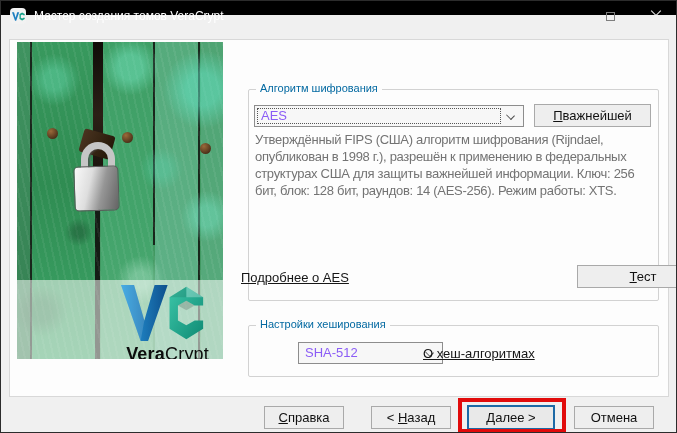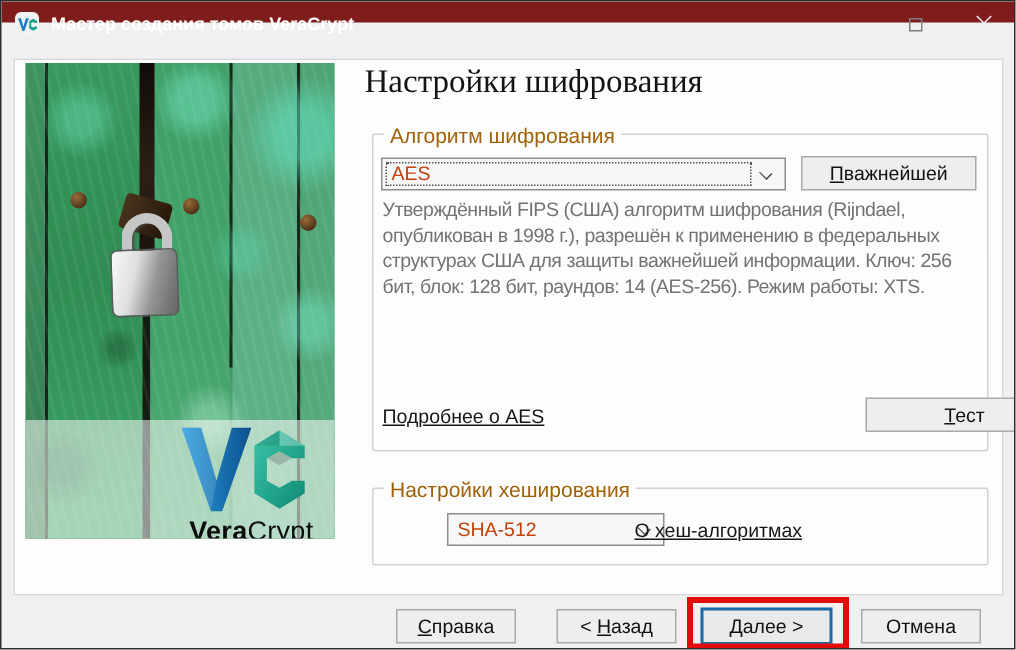--- a/index.html
+++ b/index.html
@@ -1,21 +1,21 @@
 <!DOCTYPE html>
 <html><head>
 <meta charset="utf-8">
 <style>
   * { margin:0; padding:0; box-sizing:border-box; }
   body { font-family:"Liberation Sans", sans-serif; background:#666; }
   .window { position:relative; width:677px; height:433px; background:#f0f0f0;
             border:1px solid #2c2c2c; overflow:hidden; }
 
   
-  .titlebar { position:absolute; left:0; top:0; width:100%; height:14px; background:#7f1d1d;font-weight:bold; }
+  .titlebar { position:absolute; left:0; top:0; width:100%; height:14px; background:#000000; }
   .app-icon { position:absolute; left:9px; top:7px; width:16px; height:16px; background:#f2f2f2;
               border-radius:4px; display:flex; align-items:center; justify-content:center; }
   .title-text { position:absolute; left:33px; top:0; line-height:30px; color:#ffffff; font-size:12px; }
   .win-btn { position:absolute; top:0; width:45px; height:30px; display:flex; align-items:center; justify-content:center; }
   .btn-min { left:542px; } .btn-max { left:587px; } .btn-close { left:632px; }
   .glyph-min { width:11px; height:1px; background:#f2f2f2; }
   .glyph-max { width:9px; height:9px; border:1px solid #7e7e7e; }
   .glyph-close { position:relative; width:12px; height:12px; }
   .glyph-close::before, .glyph-close::after { content:""; position:absolute; left:-1px; top:5px;
       width:14px; height:1.4px; background:#f2f2f2; }
@@ -68,42 +68,42 @@
   .brand { position:absolute; right:14px; top:64px; font-size:18px; color:#0c0c0c; letter-spacing:.2px; }
   .brand b { font-weight:700; } .brand span.light { font-weight:400; }
 
   
   .heading { position:absolute; left:242px; top:40px; font-family:"Liberation Serif", serif;
              font-size:22px; color:#141414; }
   .groupbox { position:absolute; border:1px solid #d2d2d2; border-radius:2px; }
   .grp-enc { left:247px; top:88px; width:411px; height:212px; }
   .grp-hash { left:247px; top:324px; width:411px; height:52px; }
   .grp-label { position:absolute; top:-8px; left:7px; background:#fdfdfd; padding:0 4px;
-               font-size:14px; color:#a16207; white-space:nowrap; }
+               font-size:11px; color:#0369a1; white-space:nowrap; }
 
   .combo { position:absolute; border:1px solid #8d8d8d; background:#f7f7f7; }
   .combo-aes { left:253px; top:104px; width:270px; height:22px; }
   .combo-sha { left:253px; top:341px; width:145px; height:22px;margin-left:44px; }
-  .combo-text { position:absolute; left:6px; top:0; line-height:20px; font-size:13px; color:#c2410c; }
+  .combo-text { position:absolute; left:6px; top:0; line-height:20px; font-size:13px; color:#8b5cf6; }
   .focus-rect { position:absolute; left:2px; top:2px; right:22px; bottom:2px; border:1px dotted #555; }
   .chev { position:absolute; right:9px; top:6px; width:7px; height:7px;
           border-right:1.6px solid #4c4c4c; border-bottom:1.6px solid #4c4c4c;
           transform:rotate(45deg) scale(1,.8); }
 
   .push-btn { position:absolute; height:23px; background:#eeeeee; border:1px solid #a9a9a9;
               font-size:13px; color:#111; display:flex; align-items:center; justify-content:center;
               font-family:"Liberation Sans", sans-serif; cursor:default; }
   .push-btn u { text-decoration:underline; }
   .btn-verify { left:533px; top:103px; width:117px; }
   .btn-test   { left:533px; top:264px; width:132px;margin-left:43px; }
 
   .desc { position:absolute; left:254px; top:130px; width:401px; font-size:13px; line-height:17px;
           letter-spacing:-0.3px; color:#737373; }
   .link { position:absolute; font-size:13px; color:#161616; text-decoration:underline; cursor:pointer; }
-  .link-aes  { left:254px; top:269px; }
+  .link-aes  { left:240px; top:269px; }
   .link-hash { left:422px; top:345px; }
 
   
   .footer-btn { top:405px; }
   .btn-help   { left:263px; width:80px; }
   .btn-back   { left:370px; width:80px; }
   .btn-cancel { left:573px; width:80px; }
   .btn-next { position:absolute; left:466px; top:404px; width:88px; height:25px;
               background:#e9e9e9; border:2px solid #1d69a5; font-size:13px; color:#111;
               display:flex; align-items:center; justify-content:center; }
@@ -172,21 +172,20 @@
         <polygon points="70,2 88,13 70,13" fill="rgba(255,255,255,.28)"></polygon>
         <polygon points="52,13 70,2 70,13" fill="rgba(0,0,0,.10)"></polygon>
         <polygon points="70,17 79,22 70,27 61,22" fill="rgba(0,0,0,.16)"></polygon>
       </svg>
       <div class="brand">
         <b>Vera</b><span class="light">Crypt</span>
       </div>
     </div>
   </div>
 
-  <div class="heading">Настройки шифрования</div>
 
   <div class="groupbox grp-enc">
     <span class="grp-label">Алгоритм шифрования</span>
   </div>
   <div class="combo combo-aes">
     <span class="combo-text">AES</span>
     <div class="focus-rect"></div>
     <div class="chev"></div>
   </div>
   <button class="push-btn btn-verify">

